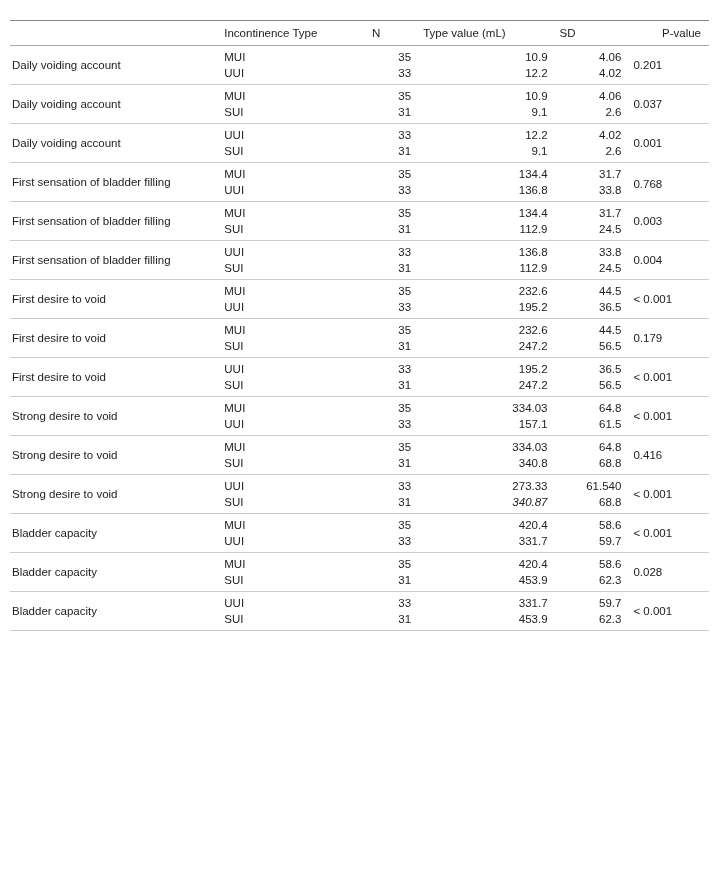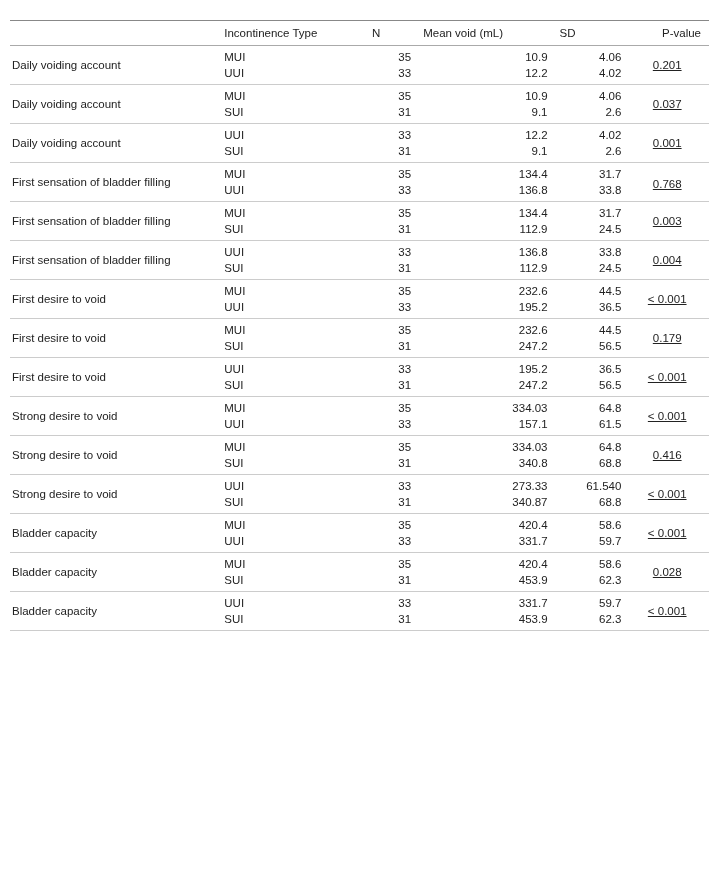--- a/index.html
+++ b/index.html
@@ -38,42 +38,41 @@
     td.label-cell {
       font-size: 11.5px;
       padding-left: 2px;
       padding-right: 4px;
       line-height: 1.4;
     }
     td.num {
       text-align: right;
     }
     td.pval {
-      text-align: center;
+      text-align: left;
       white-space: nowrap;
-      text-decoration: underline;
     }
     .label-rowspan {
       vertical-align: middle;
     }
     .pval-rowspan {
       vertical-align: middle;
       text-align: right;
     }
   </style>
 </head>
 <body>
 
 <table>
   <thead>
     <tr>
       <th style="width:185px;"></th>
       <th style="width:130px;">Incontinence Type</th>
       <th style="width:45px;">N</th>
-      <th style="width:120px;">Mean void (mL)</th>
+      <th style="width:120px;">Type value (mL)</th>
       <th style="width:65px;">SD</th>
       <th style="width:70px; text-align:right;">P-value</th>
     </tr>
   </thead>
   <tbody id="table-body">
   <tr>
         <td rowspan="2" class="label-cell label-rowspan" style="padding-top: 5px; padding-bottom: 5px;">Daily voiding account</td>
         <td style="padding-top: 5px;">MUI</td>
         <td class="num" style="padding-top: 5px;">35</td>
         <td class="num" style="padding-top: 5px;">10.9</td>
@@ -230,21 +229,21 @@
         <td rowspan="2" class="label-cell label-rowspan" style="padding-top: 5px; padding-bottom: 5px;">Strong desire to void</td>
         <td style="padding-top: 5px;">UUI</td>
         <td class="num" style="padding-top: 5px;">33</td>
         <td class="num" style="padding-top: 5px;">273.33</td>
         <td class="num" style="padding-top: 5px;">61.540</td>
         <td rowspan="2" class="pval pval-rowspan" style="padding-top: 5px; padding-bottom: 5px;">&lt; 0.001</td>
       </tr>
       <tr style="border-bottom: 1px solid rgb(204, 204, 204);">
         <td style="padding-bottom: 5px;">SUI</td>
         <td class="num" style="padding-bottom: 5px;">31</td>
-        <td class="num" style="padding-bottom: 5px;">340.87</td>
+        <td class="num" style="padding-bottom: 5px; font-style: italic;">340.87</td>
         <td class="num" style="padding-bottom: 5px;">68.8</td>
       </tr>
       <tr>
         <td rowspan="2" class="label-cell label-rowspan" style="padding-top: 5px; padding-bottom: 5px;">Bladder capacity</td>
         <td style="padding-top: 5px;">MUI</td>
         <td class="num" style="padding-top: 5px;">35</td>
         <td class="num" style="padding-top: 5px;">420.4</td>
         <td class="num" style="padding-top: 5px;">58.6</td>
         <td rowspan="2" class="pval pval-rowspan" style="padding-top: 5px; padding-bottom: 5px;">&lt; 0.001</td>
       </tr>

